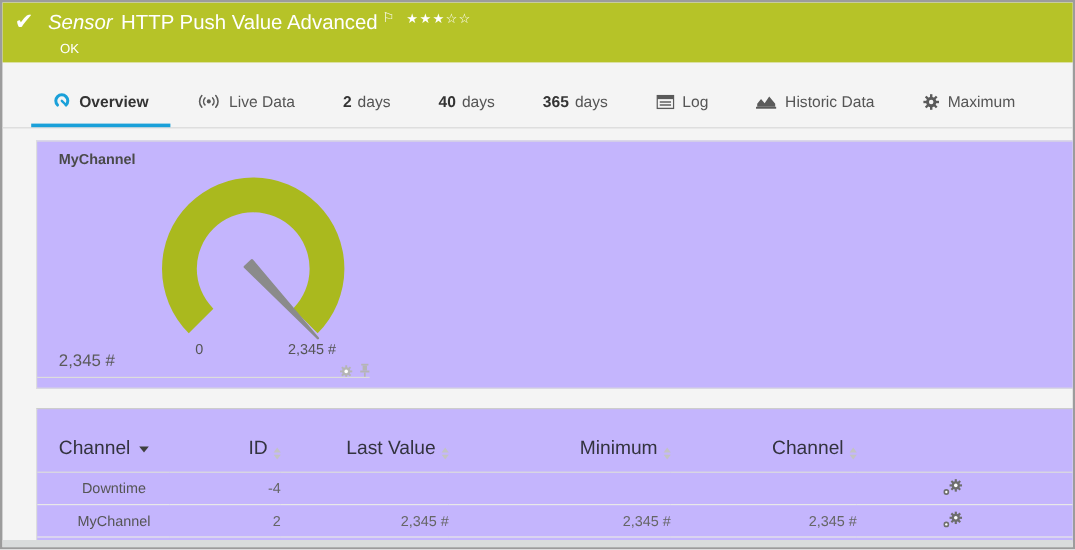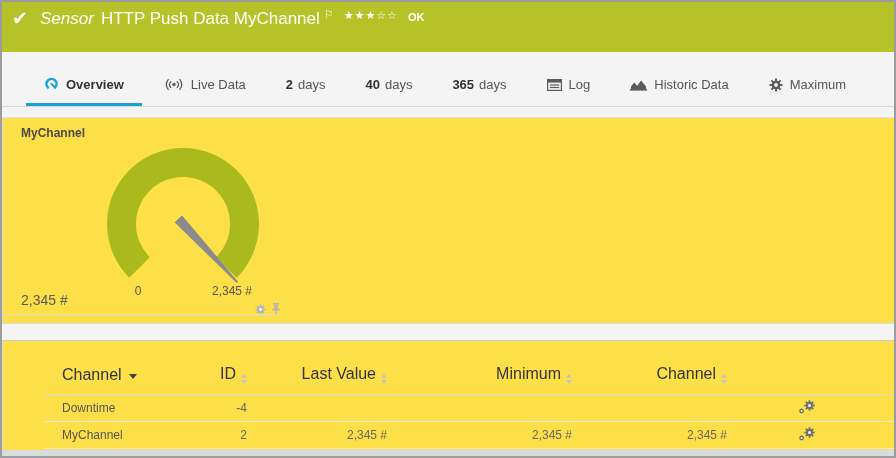--- a/index.html
+++ b/index.html
@@ -5,51 +5,51 @@
   html,body{margin:0;padding:0;background:#fff;}
   *{box-sizing:border-box;}
   .viewport{
     position:relative;width:896px;height:458px;
     border:2px solid #9c9c9c;background:#f4f4f4;overflow:hidden;
     font-family:"Liberation Sans","DejaVu Sans",sans-serif;
   }
   
   .banner{height:50px;background:#b6c328;color:#fff;display:flex;align-items:flex-start;padding:6px 0 0 10px;}
   .banner .check{font-size:19px;font-weight:bold;line-height:22px;width:28px;}
-  .banner-text{display:flex;}
+  .banner-text{display:flex;flex-direction:column;}
   .title-line{display:flex;align-items:baseline;font-size:17px;line-height:22px;}
   .kind{font-style:italic;margin-right:7px;}
   .flag{font-size:11px;margin-left:4px;position:relative;top:-6px;}
   .stars{font-size:11px;margin-left:10px;letter-spacing:1px;position:relative;top:-5px;}
-  .status-ok{font-size:11px;font-weight:bold;margin:3px 0 0 10px;}
+  .status-ok{font-size:11px;font-weight:normal;margin:3px 0 0 10px;}
   
   .tabbar{height:55px;display:flex;align-items:stretch;padding-left:24px;border-bottom:1px solid #d9d9d9;gap:4px;}
   .tab{display:flex;align-items:center;gap:7px;padding:14px 18px 0 18px;font-size:13px;color:#555;cursor:pointer;border-bottom:3px solid transparent;}
   .tab.active{border-bottom-color:#1aa0d9;}
   .tab.active .tab-label{color:#333;font-weight:bold;}
   .tab .num{font-weight:bold;color:#333;margin-right:-2px;}
   .tab svg{flex:0 0 auto;}
   
-  .card{background:#fde047;border:1px solid #ddd;border-right:none;padding-left:41px;}
+  .card{background:#c4b5fd;border:1px solid #ddd;margin-left:28px;border-right:none;}
   .gauge-card{position:relative;height:207px;margin-top:10px;}
   .channel-title{position:absolute;left:18px;top:8px;font-size:12px;font-weight:bold;color:#4a4a4a;}
   .gauge-svg{position:absolute;left:95px;top:24px;}
   .gauge-min,.gauge-max{position:absolute;top:166px;font-size:12px;color:#555;transform:translateX(-50%);}
   .gauge-min{left:135px;}
   .gauge-max{left:229px;}
   .gauge-bigvalue{position:absolute;left:18px;top:174px;font-size:14px;color:#5a5a5a;}
   .gauge-tools{position:absolute;left:252px;top:185px;display:flex;gap:5px;align-items:center;}
   .gauge-divider{position:absolute;left:0;top:196px;width:277px;border-bottom:1px solid #ddd;}
   
   .table-card{margin-top:16px;height:112px;border-top:1px solid #ccc;overflow:hidden;}
   table{width:100%;border-collapse:collapse;table-layout:fixed;}
   th{font-size:16px;color:#33333f;font-weight:400;text-align:right;padding:24px 0 10px 0;border-bottom:1px solid #dcdcdc;white-space:nowrap;}
   th.ch{text-align:left;padding-left:18px;}
   td{font-size:12px;color:#666;text-align:right;height:27px;padding:0;border-bottom:1px solid #e8e8e8;white-space:nowrap;}
-  td.ch{text-align:left;padding-left:18px;color:#555;}
+  td.ch{text-align:center;padding-left:18px;color:#555;}
   td.act,th.act{text-align:left;border-bottom:1px solid #e8e8e8;}
   th.act{border-bottom:1px solid #dcdcdc;}
   .col-channel{width:110px;}.col-id{width:93px;}.col-last{width:140px;}.col-min{width:185px;}.col-max{width:155px;}
   .row-gear{margin-left:72px;display:inline-block;vertical-align:middle;}
   
   .sort{display:inline-flex;flex-direction:column;gap:2px;margin-left:5px;vertical-align:1px;}
   .sort i{display:block;width:0;height:0;border-left:3.5px solid transparent;border-right:3.5px solid transparent;}
   .sort .up{border-bottom:4px solid #c3c3c3;}
   .sort .dn{border-top:4px solid #c3c3c3;}
   .sort-desc{display:inline-block;width:0;height:0;border-left:4px solid transparent;border-right:4px solid transparent;border-top:5px solid #3f3f3f;margin-left:7px;vertical-align:1px;}
@@ -58,21 +58,21 @@
 </head>
 <body>
 
 <div class="viewport">
 
   <div class="banner">
     <span class="check">✔</span>
     <div class="banner-text">
       <div class="title-line">
         <span class="kind">Sensor</span>
-        <span class="title">HTTP Push Data MyChannel</span>
+        <span class="title">HTTP Push Value Advanced</span>
         <span class="flag">⚐</span>
         <span class="stars"><span>★★★</span><span>☆☆</span></span>
       </div>
       <div class="status-ok">OK</div>
     </div>
   </div>
 
   <div class="tabbar">
     <div class="tab active">
       <svg width="15" height="15" viewBox="0 0 15 15">

